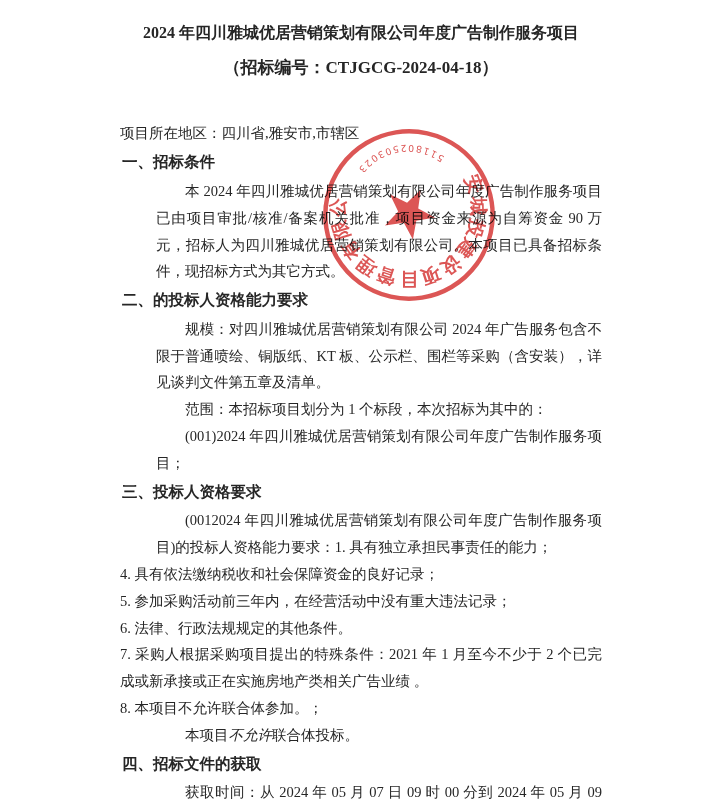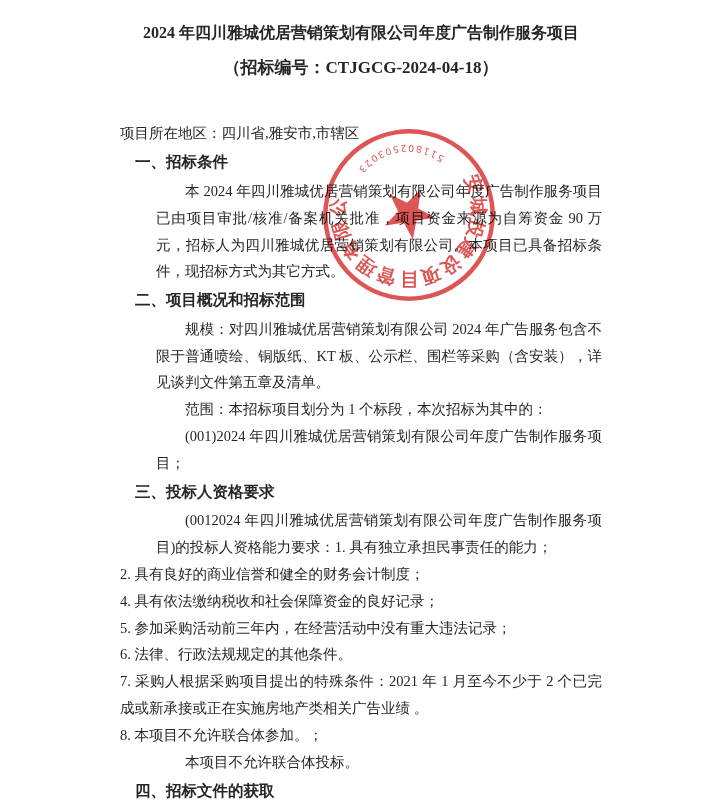--- a/index.html
+++ b/index.html
@@ -31,25 +31,25 @@
     font-weight: bold;
     text-align: center;
     margin: 8px 0 0 0;
     line-height: 1.65;
   }
   .location { margin: 38px 0 0 0; }
   p { margin: 0; }
   .heading {
     font-size: 15.5px;
     font-weight: bold;
-    margin: 1px 15px;
+    margin: 1px 2px;
     text-align: left;
   }
   .indent { text-indent: 2em; margin-left: 36px; }
-  .kai { }
+  .kai { font-style: italic; }
   
   .stamp {
     position: absolute;
     left: 320px;
     top: 126px;
     width: 178px;
     height: 178px;
     transform: rotate(171deg);
     opacity: 0.82;
     mix-blend-mode: multiply;
@@ -74,28 +74,27 @@
 <div class="page">
 
   <p class="title">2024 年四川雅城优居营销策划有限公司年度广告制作服务项目</p>
   <p class="subtitle">（招标编号：CTJGCG-2024-04-18）</p>
 
   <p class="location">项目所在地区：四川省,雅安市,市辖区</p>
 
   <p class="heading">一、招标条件</p>
   <p class="indent">本 2024 年四川雅城优居营销策划有限公司年度广告制作服务项目已由项目审批/核准/备案机关批准，项目资金来源为自筹资金 90 万元，招标人为四川雅城优居营销策划有限公司。本项目已具备招标条件，现招标方式为其它方式。</p>
 
-  <p class="heading">二、项目概况和招标范围</p>
+  <p class="heading">二、的投标人资格能力要求</p>
   <p class="indent">规模：对四川雅城优居营销策划有限公司 2024 年广告服务包含不限于普通喷绘、铜版纸、KT 板、公示栏、围栏等采购（含安装），详见谈判文件第五章及清单。</p>
   <p class="indent">范围：本招标项目划分为 1 个标段，本次招标为其中的：</p>
   <p class="indent">(001)2024 年四川雅城优居营销策划有限公司年度广告制作服务项目；</p>
 
   <p class="heading">三、投标人资格要求</p>
   <p class="indent">(0012024 年四川雅城优居营销策划有限公司年度广告制作服务项目)的投标人资格能力要求：1. 具有独立承担民事责任的能力；</p>
-  <p>2. 具有良好的商业信誉和健全的财务会计制度；</p>
   <p>4. 具有依法缴纳税收和社会保障资金的良好记录；</p>
   <p>5. 参加采购活动前三年内，在经营活动中没有重大违法记录；</p>
   <p>6. 法律、行政法规规定的其他条件。</p>
   <p>7. 采购人根据采购项目提出的特殊条件：2021 年 1 月至今不少于 2 个已完成或新承接或正在实施房地产类相关广告业绩 。</p>
   <p>8. 本项目不允许联合体参加。；</p>
   <p class="indent"><span>本项目</span><span class="kai">不允许</span><span>联合体投标。</span></p>
 
   <p class="heading">四、招标文件的获取</p>
   <p class="indent">获取时间：从 2024 年 05 月 07 日  09 时 00 分到 2024 年 05 月 09 日  17 时 00 分</p>
 

